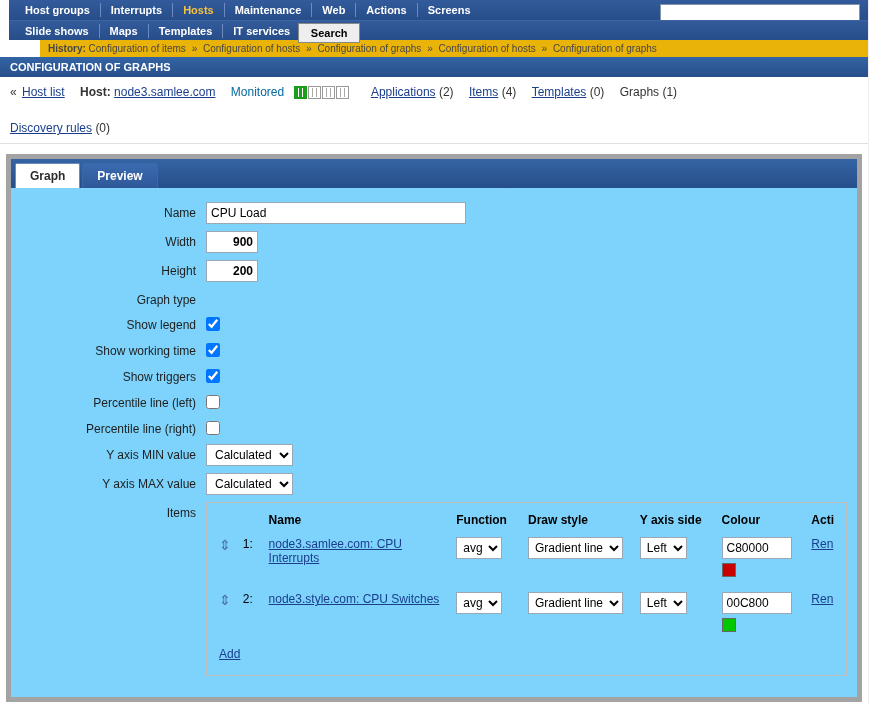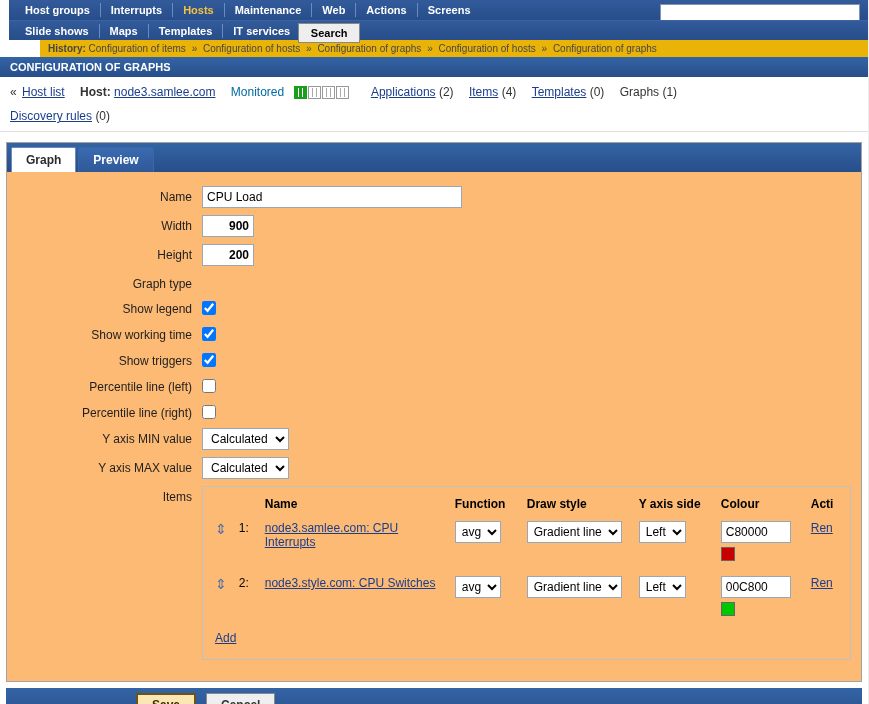--- a/index.html
+++ b/index.html
@@ -122,29 +122,29 @@
     content:"";
     position:absolute;
     top:1px;bottom:1px;
     width:1px;
     background:#aaa;
   }
   .sicon .bars::before{left:3px;}
   .sicon .bars::after{right:3px;}
   .sicon.green .bars::before,
   .sicon.green .bars::after{ background:#fff;}
-  .host-bar .row2 { margin-top: 10px; }
+  .host-bar .row2 { margin-top: 22px; }
 
   .content-wrap {
     padding: 10px 6px 4px 6px;
   }
 
   .tabs-outer {
-    border: 1px solid #a3a3a3;
-    background: #fdba74;
+    border: 5px solid #a3a3a3;
+    background: #7dd3fc;
   }
   .tabstrip {
     background: linear-gradient(to bottom, #3464a5 0%, #274e8a 100%);
     padding: 4px 4px 0 4px;
     display: flex;
     gap: 2px;
   }
   .tab {
     padding: 5px 14px;
     font-weight: bold;

